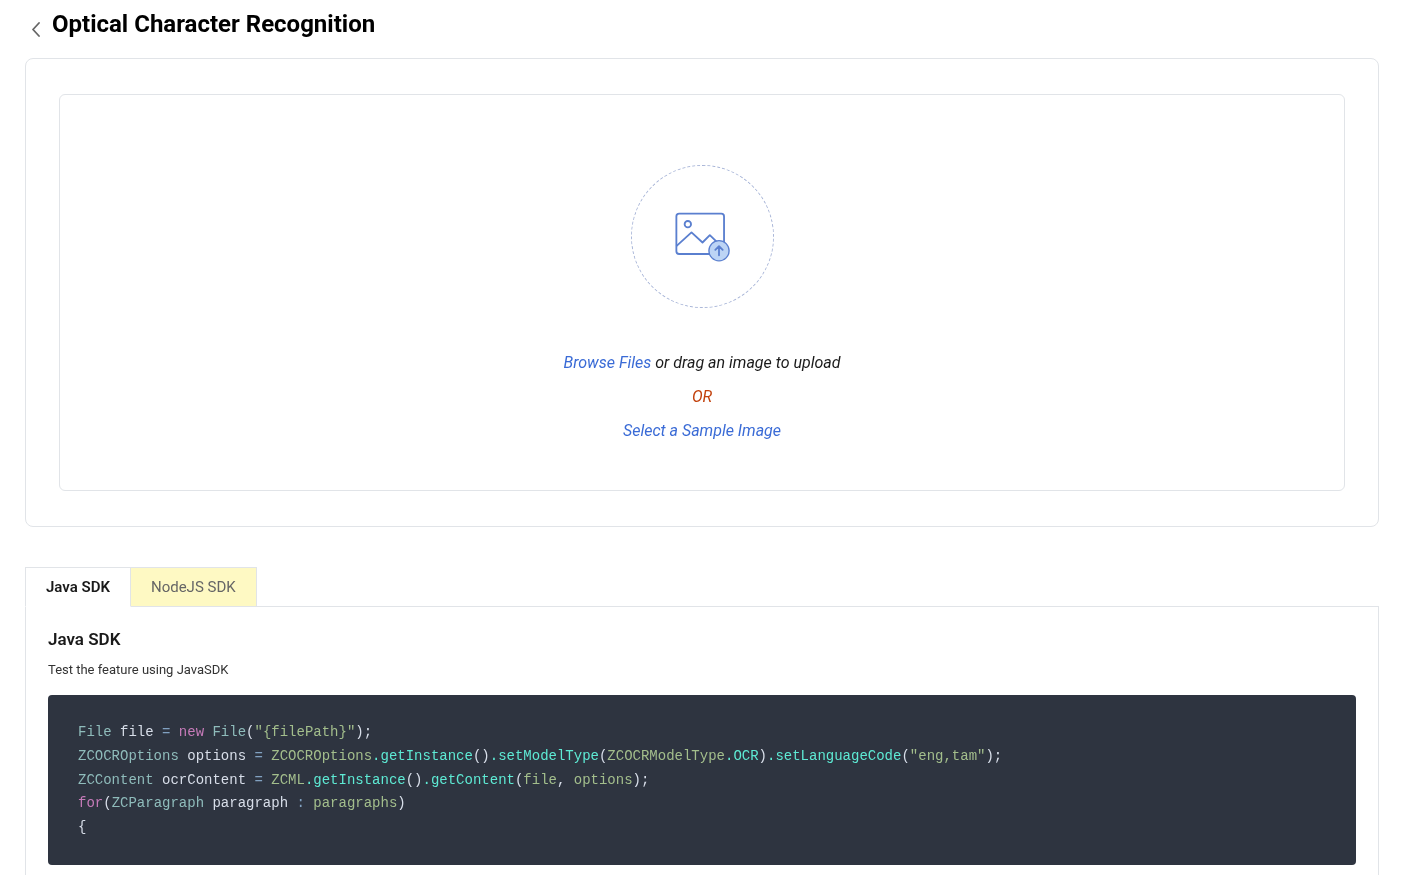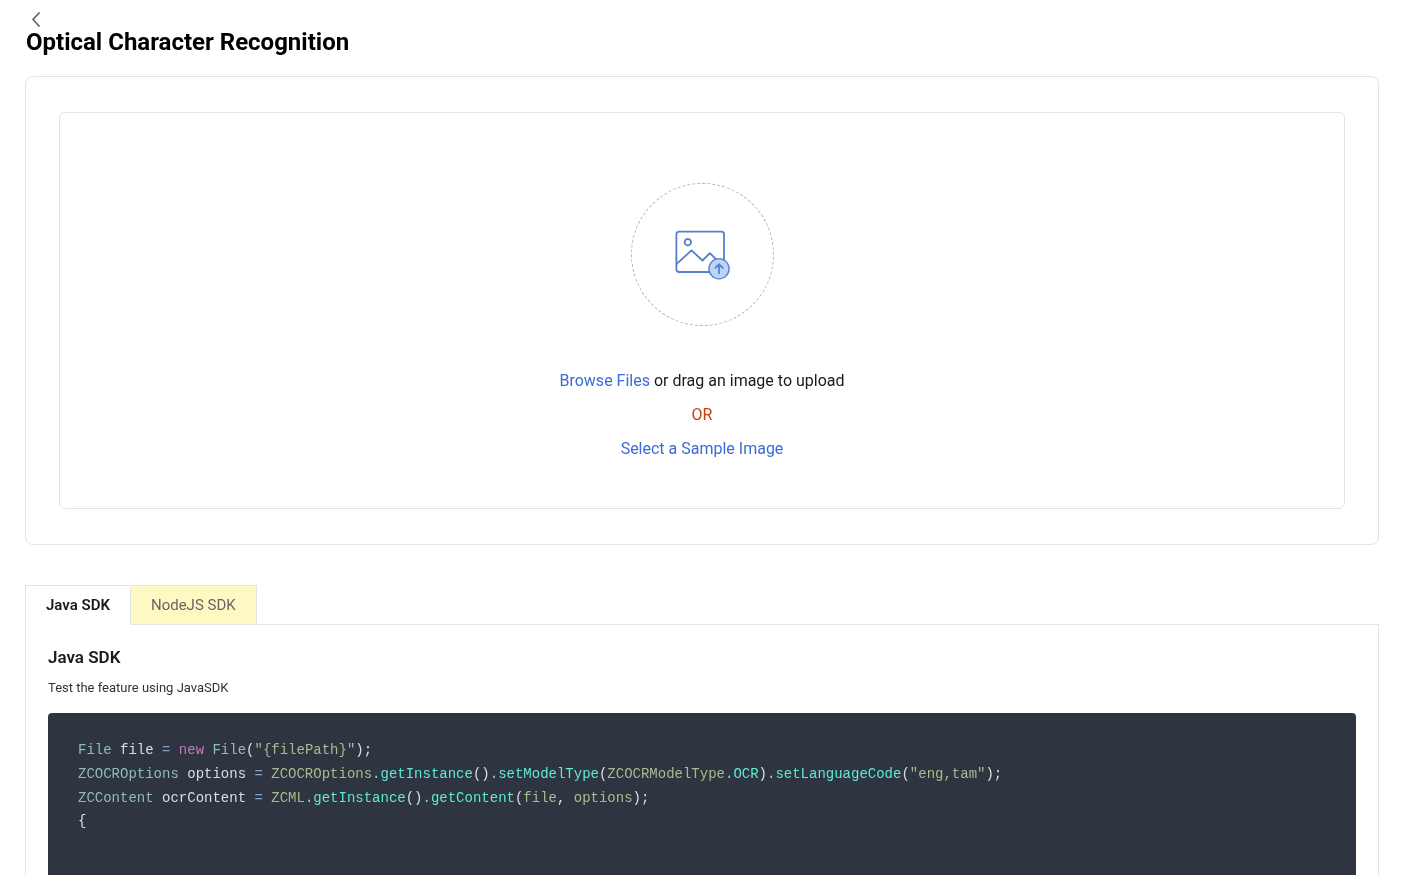--- a/index.html
+++ b/index.html
@@ -9,23 +9,22 @@
     }
     body {
       font-family: -apple-system, BlinkMacSystemFont, "Segoe UI", Roboto, Helvetica, Arial, sans-serif;
       background: #ffffff;
       color: #1a1a1a;
       padding: 10px 0;
       width: 1404px;
     }
     .header {
       display: flex;
-      align-items: flex-start;
+      align-items: flex-end;
       padding: 0 10px 20px 26px;
-      flex-direction: column;
     }
     .back-icon {
       width: 18px;
       height: 18px;
       display: flex;
       align-items: center;
       justify-content: center;
       cursor: pointer;
       margin-right: 8px;
       color: #555;
@@ -42,20 +41,21 @@
       padding: 35px 33px;
     }
     .dropzone {
       border: 1px solid #e1e4e8;
       border-radius: 6px;
       display: flex;
       flex-direction: column;
       align-items: center;
       justify-content: center;
       padding: 70px 0 50px 0;
+      font-style: italic;
     }
     .upload-circle {
       width: 143px;
       height: 143px;
       border: 1px dashed #a9b6d8;
       border-radius: 50%;
       display: flex;
       align-items: center;
       justify-content: center;
       margin-bottom: 45px;
@@ -186,17 +186,18 @@
     <div class="tab active">Java SDK</div>
     <div class="tab">NodeJS SDK</div>
   </div>
   <div class="tab-content">
     <div class="sdk-title">Java SDK</div>
     <div class="sdk-desc">Test the feature using JavaSDK</div>
     <div class="code-block">
       <div class="code-line"><span class="tok-type">File</span> <span class="tok-var">file</span> <span class="tok-op">=</span> <span class="tok-kw">new</span> <span class="tok-type">File</span><span class="tok-punct">(</span><span class="tok-str">"{filePath}"</span><span class="tok-punct">);</span></div>
       <div class="code-line"><span class="tok-type">ZCOCROptions</span> <span class="tok-var">options</span> <span class="tok-op">=</span> <span class="tok-ident">ZCOCROptions</span><span class="tok-call">.getInstance</span><span class="tok-punct">()</span><span class="tok-call">.setModelType</span><span class="tok-punct">(</span><span class="tok-ident">ZCOCRModelType</span><span class="tok-call">.OCR</span><span class="tok-punct">)</span><span class="tok-call">.setLanguageCode</span><span class="tok-punct">(</span><span class="tok-str">"eng,tam"</span><span class="tok-punct">);</span></div>
       <div class="code-line"><span class="tok-type">ZCContent</span> <span class="tok-var">ocrContent</span> <span class="tok-op">=</span> <span class="tok-ident">ZCML</span><span class="tok-call">.getInstance</span><span class="tok-punct">()</span><span class="tok-call">.getContent</span><span class="tok-punct">(</span><span class="tok-ident">file</span><span class="tok-punct">,</span> <span class="tok-ident">options</span><span class="tok-punct">);</span></div>
+      <div class="code-line"><span class="tok-kw">for</span><span class="tok-punct">(</span><span class="tok-type">ZCParagraph</span> <span class="tok-var">paragraph</span> <span class="tok-op">:</span> <span class="tok-ident">paragraphs</span><span class="tok-punct">)</span></div>
       <div class="code-line"><span class="tok-punct">{</span></div>
       <div class="code-line indent">   </div>
     </div>
   </div>
 </div>
 
 </body></html>

